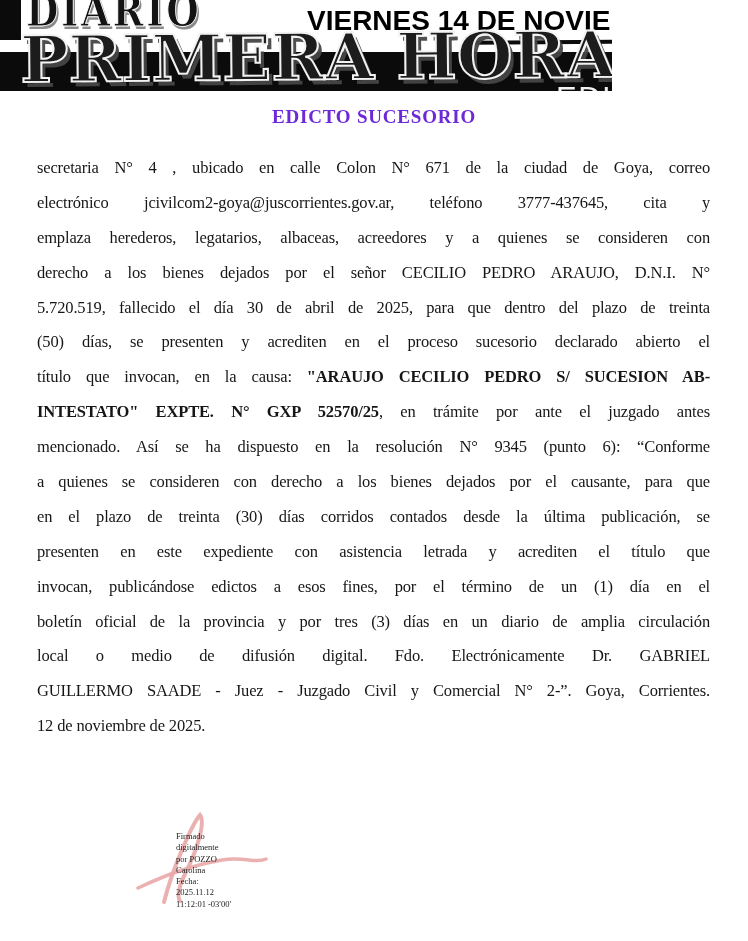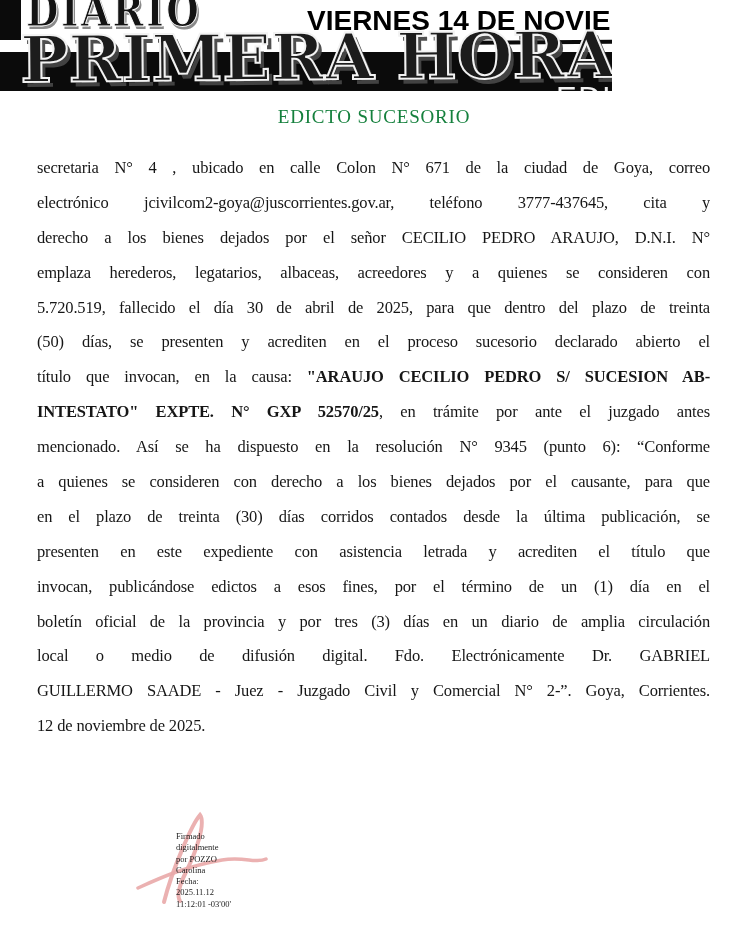--- a/index.html
+++ b/index.html
@@ -34,21 +34,21 @@
   }
   .section-label {
     position:absolute; left:556px; top:57px;
     font-family:"Liberation Sans", sans-serif; font-weight:400; font-size:31px;
     letter-spacing:1.5px; color:var(--section_text,#f2f2f2); white-space:nowrap;margin-top:24px;
   }
 
   
   .heading {
     position:absolute; left:0; top:106px; width:748px; text-align:center;
-    font-weight:normal; font-size:19px; letter-spacing:0.8px; color:#15803d;
+    font-weight:bold; font-size:19px; letter-spacing:0.8px; color:#6d28d9;
   }
   .body-text {
     position:absolute; left:37px; top:151px; width:673px;
     font-size:16.5px; letter-spacing:-0.15px; color:var(--text,#161616);
   }
   .line {
     line-height:34.9px; height:34.9px; overflow:hidden;
     text-align:justify; text-align-last:justify;
   }
   .line.last { text-align-last:left; }
@@ -80,22 +80,22 @@
     <div class="band"></div>
     <div class="masthead-title">PRIMERA HORA</div>
     <div class="section-label">EDICTOS</div>
   </div>
 
   <div class="heading">EDICTO SUCESORIO</div>
 
   <div class="body-text">
       <div class="line"><span>secretaria N° 4 , ubicado en calle Colon N° 671 de la ciudad de Goya, correo</span></div>
       <div class="line"><span>electrónico jcivilcom2-goya@juscorrientes.gov.ar, teléfono 3777-437645, cita y</span></div>
+      <div class="line"><span>emplaza herederos, legatarios, albaceas, acreedores y a quienes se consideren con</span></div>
       <div class="line"><span>derecho a los bienes dejados por el señor CECILIO PEDRO ARAUJO, D.N.I. N°</span></div>
-      <div class="line"><span>emplaza herederos, legatarios, albaceas, acreedores y a quienes se consideren con</span></div>
       <div class="line"><span>5.720.519, fallecido el día 30 de abril de 2025, para que dentro del plazo de treinta</span></div>
       <div class="line"><span>(50) días, se presenten y acrediten en el proceso sucesorio declarado abierto el</span></div>
       <div class="line"><span>título que invocan, en la causa: </span><span class="b">"ARAUJO CECILIO PEDRO S/ SUCESION AB-</span></div>
       <div class="line"><span class="b">INTESTATO" EXPTE. N° GXP 52570/25</span><span>, en trámite por ante el juzgado antes</span></div>
       <div class="line"><span>mencionado. Así se ha dispuesto en la resolución N° 9345 (punto 6): “Conforme</span></div>
       <div class="line"><span>a quienes se consideren con derecho a los bienes dejados por el causante, para que</span></div>
       <div class="line"><span>en el plazo de treinta (30) días corridos contados desde la última publicación, se</span></div>
       <div class="line"><span>presenten en este expediente con asistencia letrada y acrediten el título que</span></div>
       <div class="line"><span>invocan, publicándose edictos a esos fines, por el término de un (1) día en el</span></div>
       <div class="line"><span>boletín oficial de la provincia y por tres (3) días en un diario de amplia circulación</span></div>

